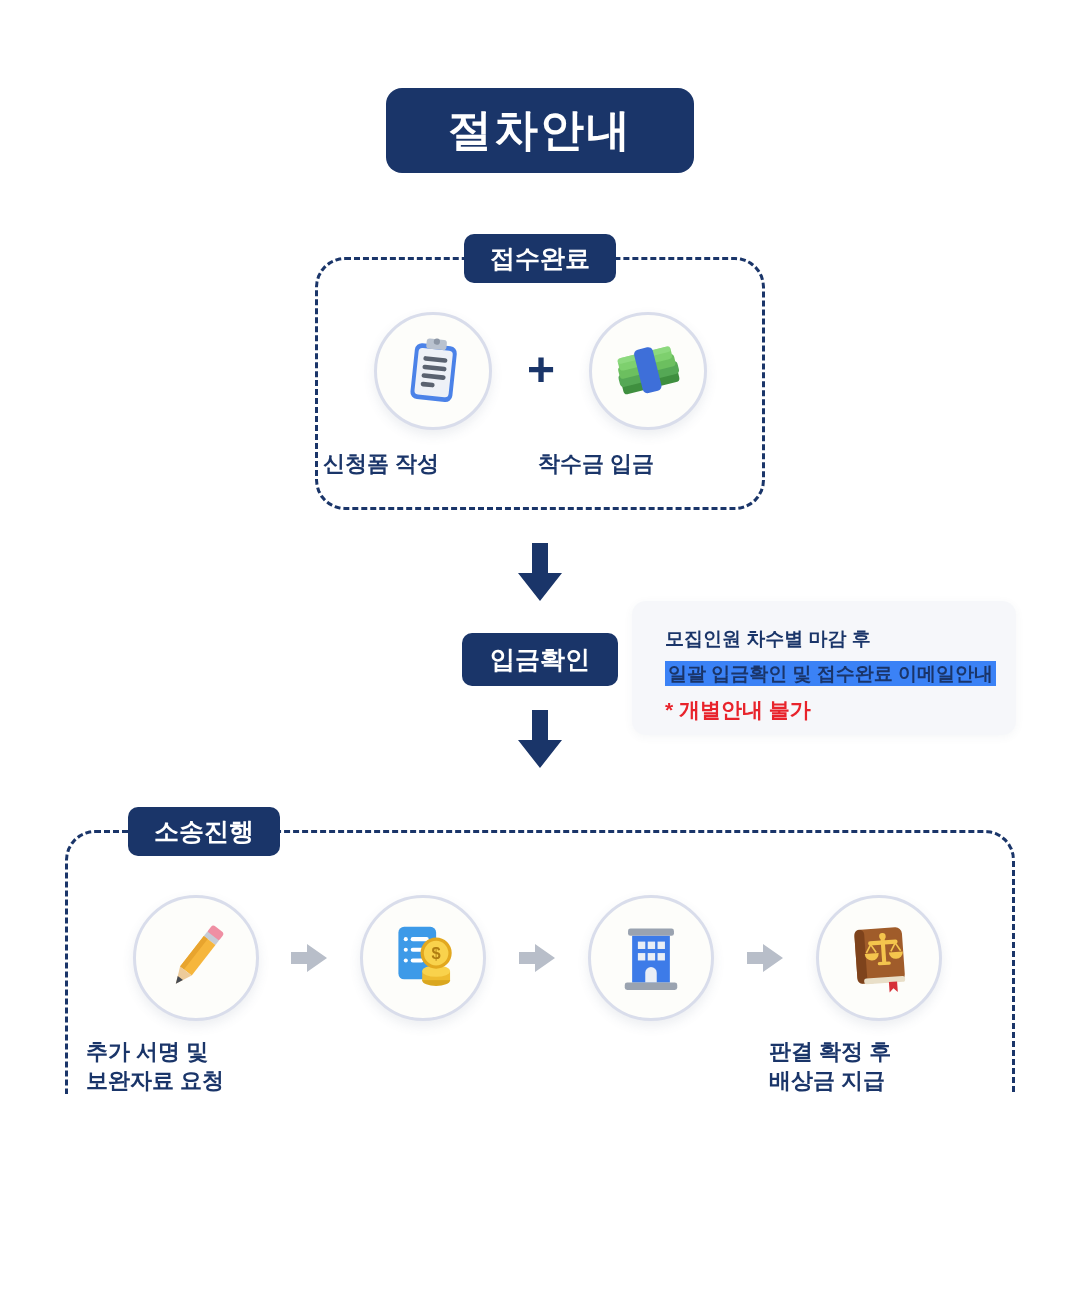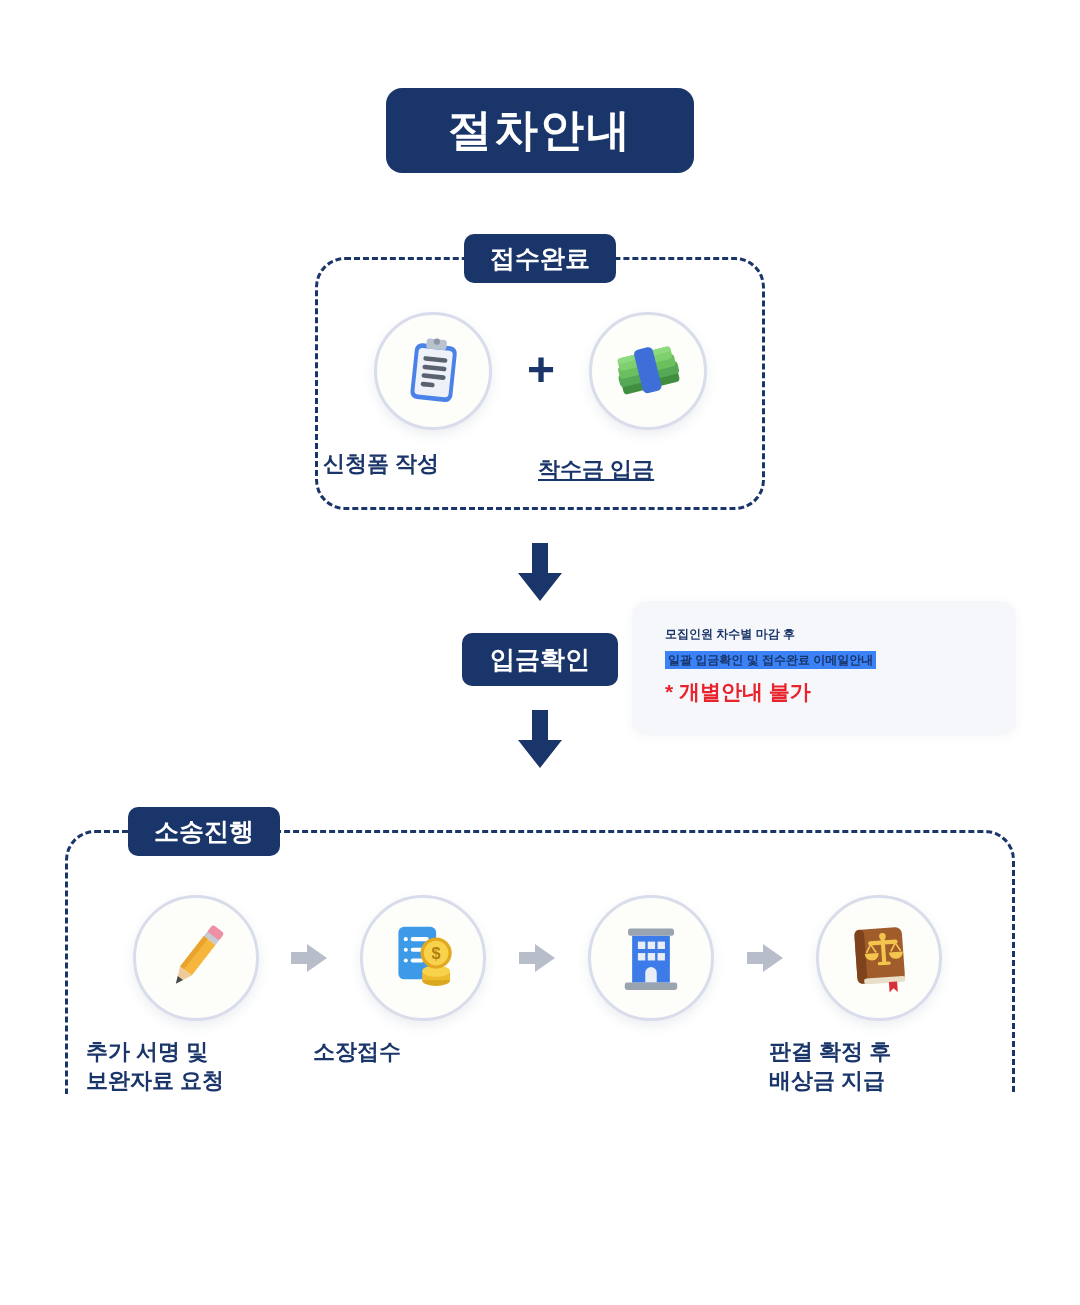--- a/index.html
+++ b/index.html
@@ -95,21 +95,21 @@
     position: absolute;
     width: 220px;
     text-align: left;
     color: #1a3569;
     font-size: 22px;
     font-weight: bold;
     line-height: 1.3;
     white-space: pre-line;
   }
   .l-r1 { left: 5px;   top: 190px; }
-  .l-r2 { left: 220px; top: 196px; text-decoration: underline; }
+  .l-r2 { left: 220px; top: 190px; }
 
   .l-l1 { left: 18px;  top: 205px; }
   .l-l2 { left: 245px; top: 205px; }
   .l-l3 { left: 473px; top: 205px; }
   .l-l4 { left: 701px; top: 205px; }
 
   
   .down-arrow { position: absolute; left: 518px; width: 44px; height: 58px; }
   .a1 { top: 543px; }
   .a2 { top: 710px; }
@@ -126,21 +126,21 @@
     top: 601px;
     width: 384px;
     height: 134px;
     background: #f6f7fa;
     border-radius: 14px;
     box-shadow: 0 2px 10px rgba(60,70,100,0.05);
     padding: 25px 0 0 33px;
   }
   .note-line1, .note-line2 {
     color: #1a3569;
-    font-size: 12px;
+    font-size: 19px;
     font-weight: bold;
     margin-bottom: 9px;
     white-space: nowrap;
   }
   .note-line2 .hl {
     background: #3b82f6;
     padding: 2px 3px;
   }
   .note-line3 {
     color: #e8232b;
@@ -310,19 +310,18 @@
             <path d="M62.5 44 a8.5 8.5 0 0 0 17 0 Z" stroke="none"></path>
             <rect x="48" y="55" width="16" height="4" rx="2" stroke="none"></rect>
           </g>
           <path d="M60 80 v13 l5 -5 5 5 v-13 Z" fill="#d63038"></path>
         </g>
       </svg>
     </div>
 
     <div class="step-label l-l1">추가 서명 및
 보완자료 요청</div>
-    <div class="step-label l-l2">소장접수</div>
     <div class="step-label l-l4">판결 확정 후
 배상금 지급</div>
 
   </section>
 
 </div>
 
 </body></html>

